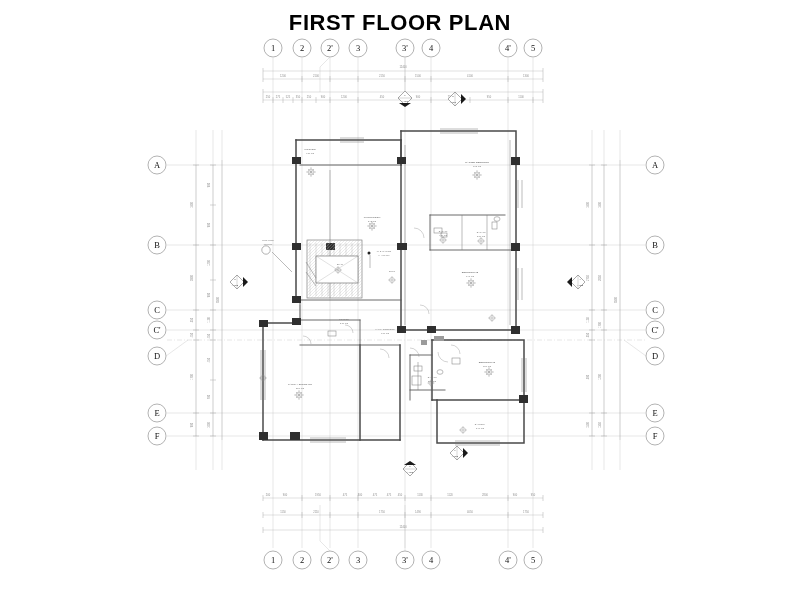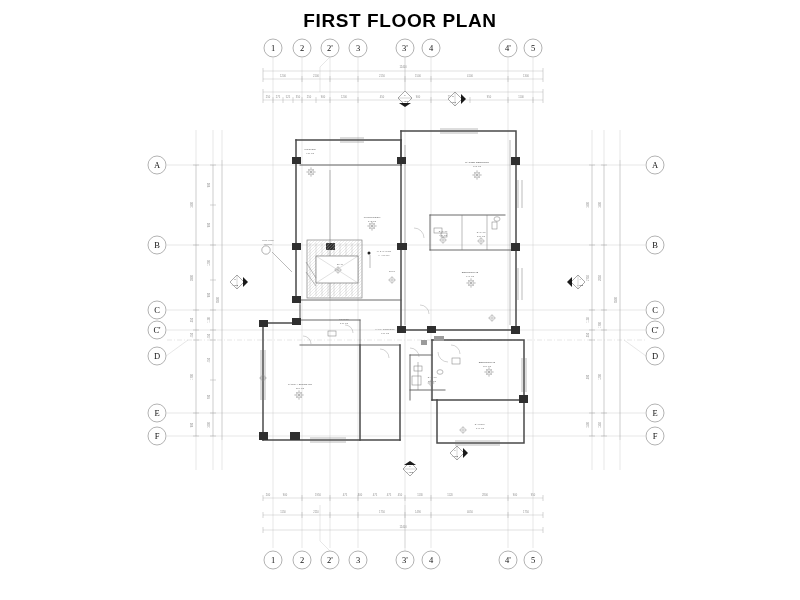--- a/index.html
+++ b/index.html
@@ -9,21 +9,21 @@
     font-family:"Liberation Sans", sans-serif;
     color:#111;
   }
   #sheet{position:relative;width:800px;height:600px;background:#fff;}
 
   #plan-title{
     position:absolute;left:0;top:10px;width:800px;
     text-align:center;
     font-family:"Liberation Sans", sans-serif;
     font-weight:bold;
-    font-size:19px;
+    font-size:22px;
     letter-spacing:0.6px;
     color:#000;
   }
 
   svg#drawing{position:absolute;left:0;top:0;width:800px;height:600px;display:block;}
 
   .bub-txt{
     font-family:"Liberation Serif", serif;
     font-size:8.5px;
     fill:#111;

